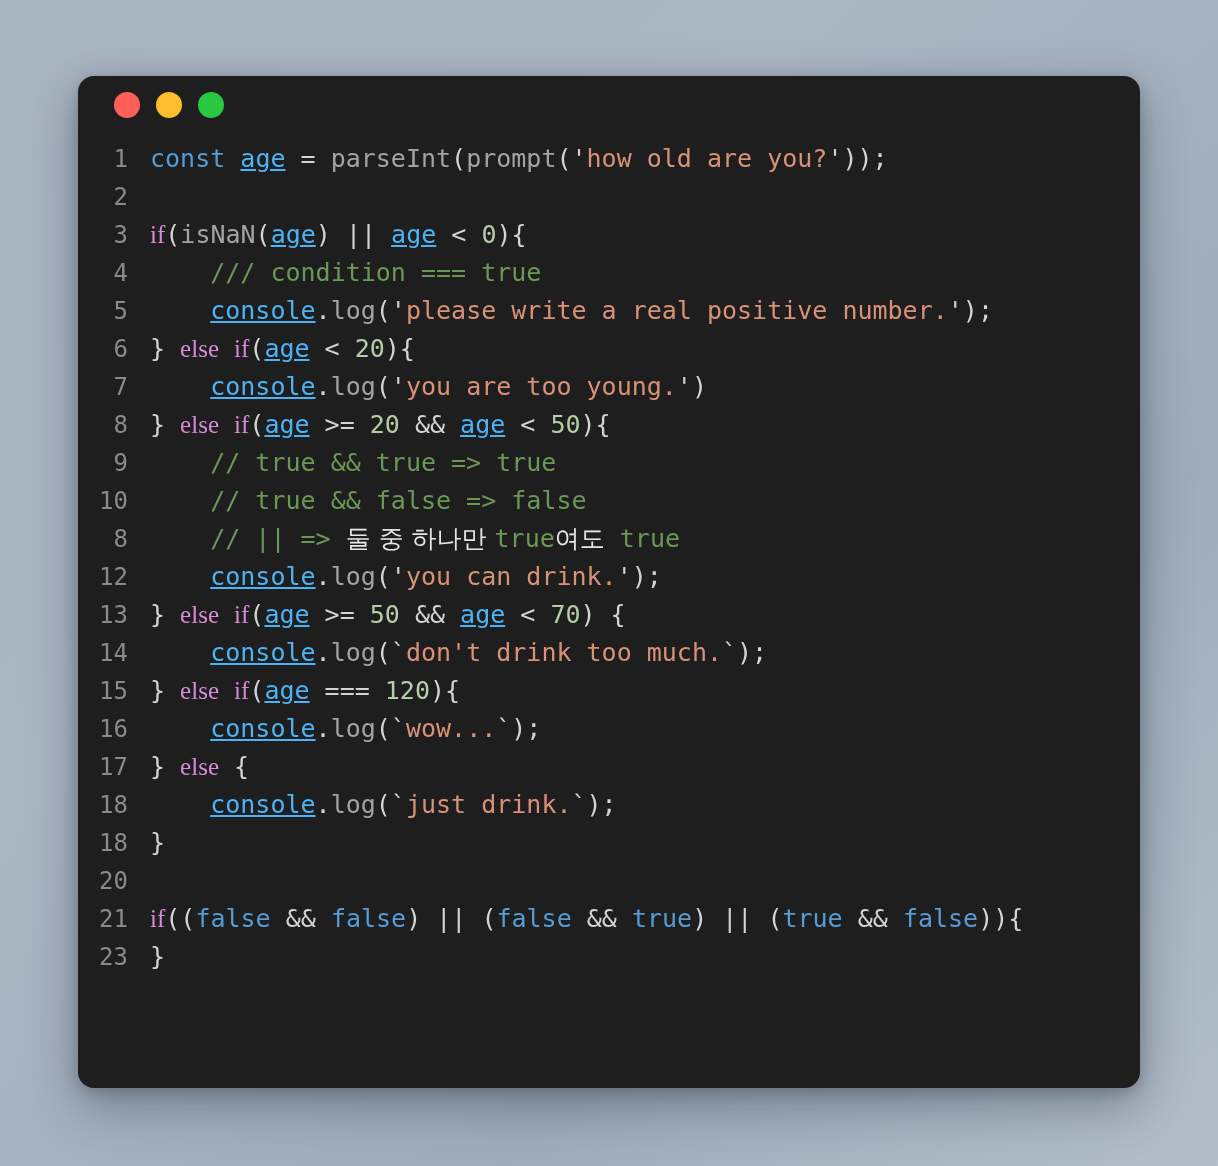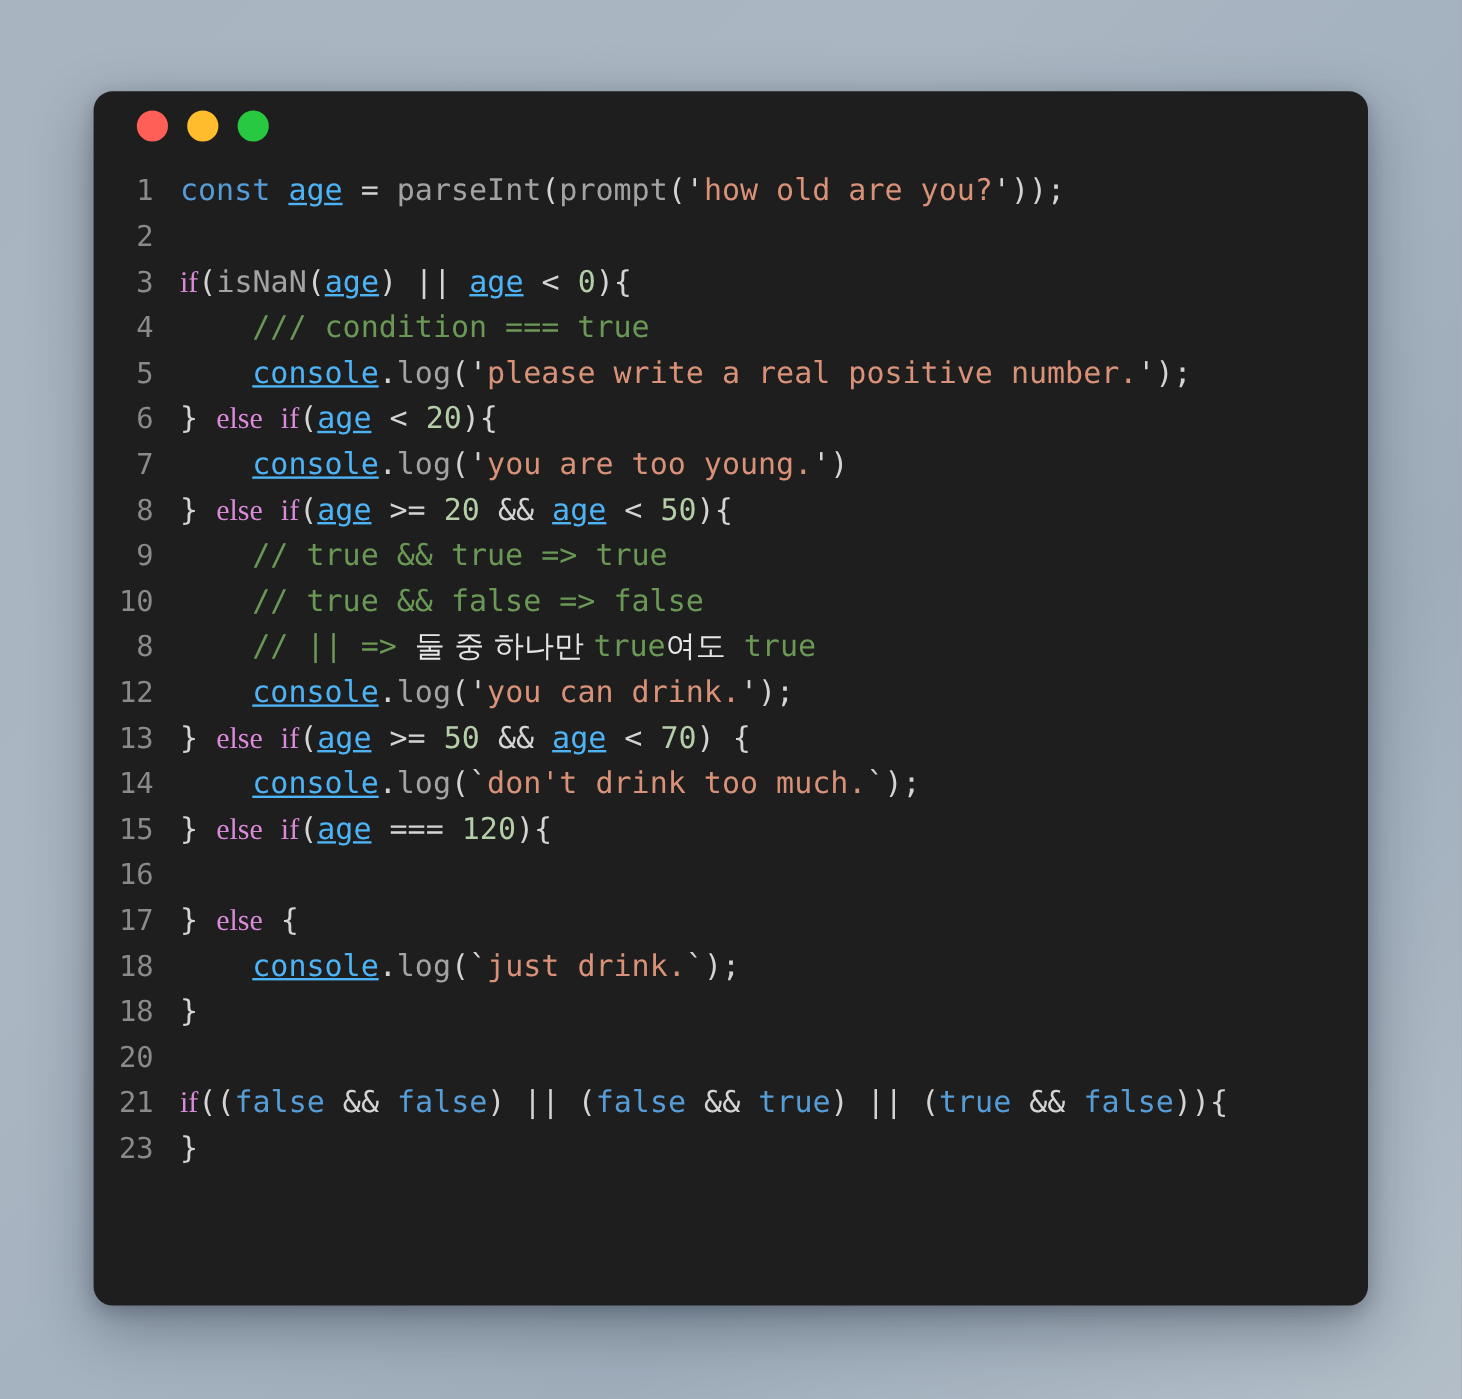--- a/index.html
+++ b/index.html
@@ -169,20 +169,21 @@
       <span class="lc"><span class="pun">    </span><span class="var">console</span><span class="pun">.</span><span class="fn">log</span><span class="pun">(</span><span class="pun">`</span><span class="str">don't drink too much.</span><span class="pun">`</span><span class="pun">);</span></span>
     </div>
 
     <div class="code-line">
       <span class="ln">15</span>
       <span class="lc"><span class="pun">} </span><span class="ctl">else</span><span class="pun"> </span><span class="ctl">if</span><span class="pun">(</span><span class="var">age</span><span class="pun"> === </span><span class="num">120</span><span class="pun">){</span></span>
     </div>
 
     <div class="code-line">
       <span class="ln">16</span>
+      <span class="lc"><span class="pun">    </span><span class="var">console</span><span class="pun">.</span><span class="fn">log</span><span class="pun">(</span><span class="pun">`</span><span class="str">wow...</span><span class="pun">`</span><span class="pun">);</span></span>
     </div>
 
     <div class="code-line">
       <span class="ln">17</span>
       <span class="lc"><span class="pun">} </span><span class="ctl">else</span><span class="pun"> {</span></span>
     </div>
 
     <div class="code-line">
       <span class="ln">18</span>
       <span class="lc"><span class="pun">    </span><span class="var">console</span><span class="pun">.</span><span class="fn">log</span><span class="pun">(</span><span class="pun">`</span><span class="str">just drink.</span><span class="pun">`</span><span class="pun">);</span></span>

